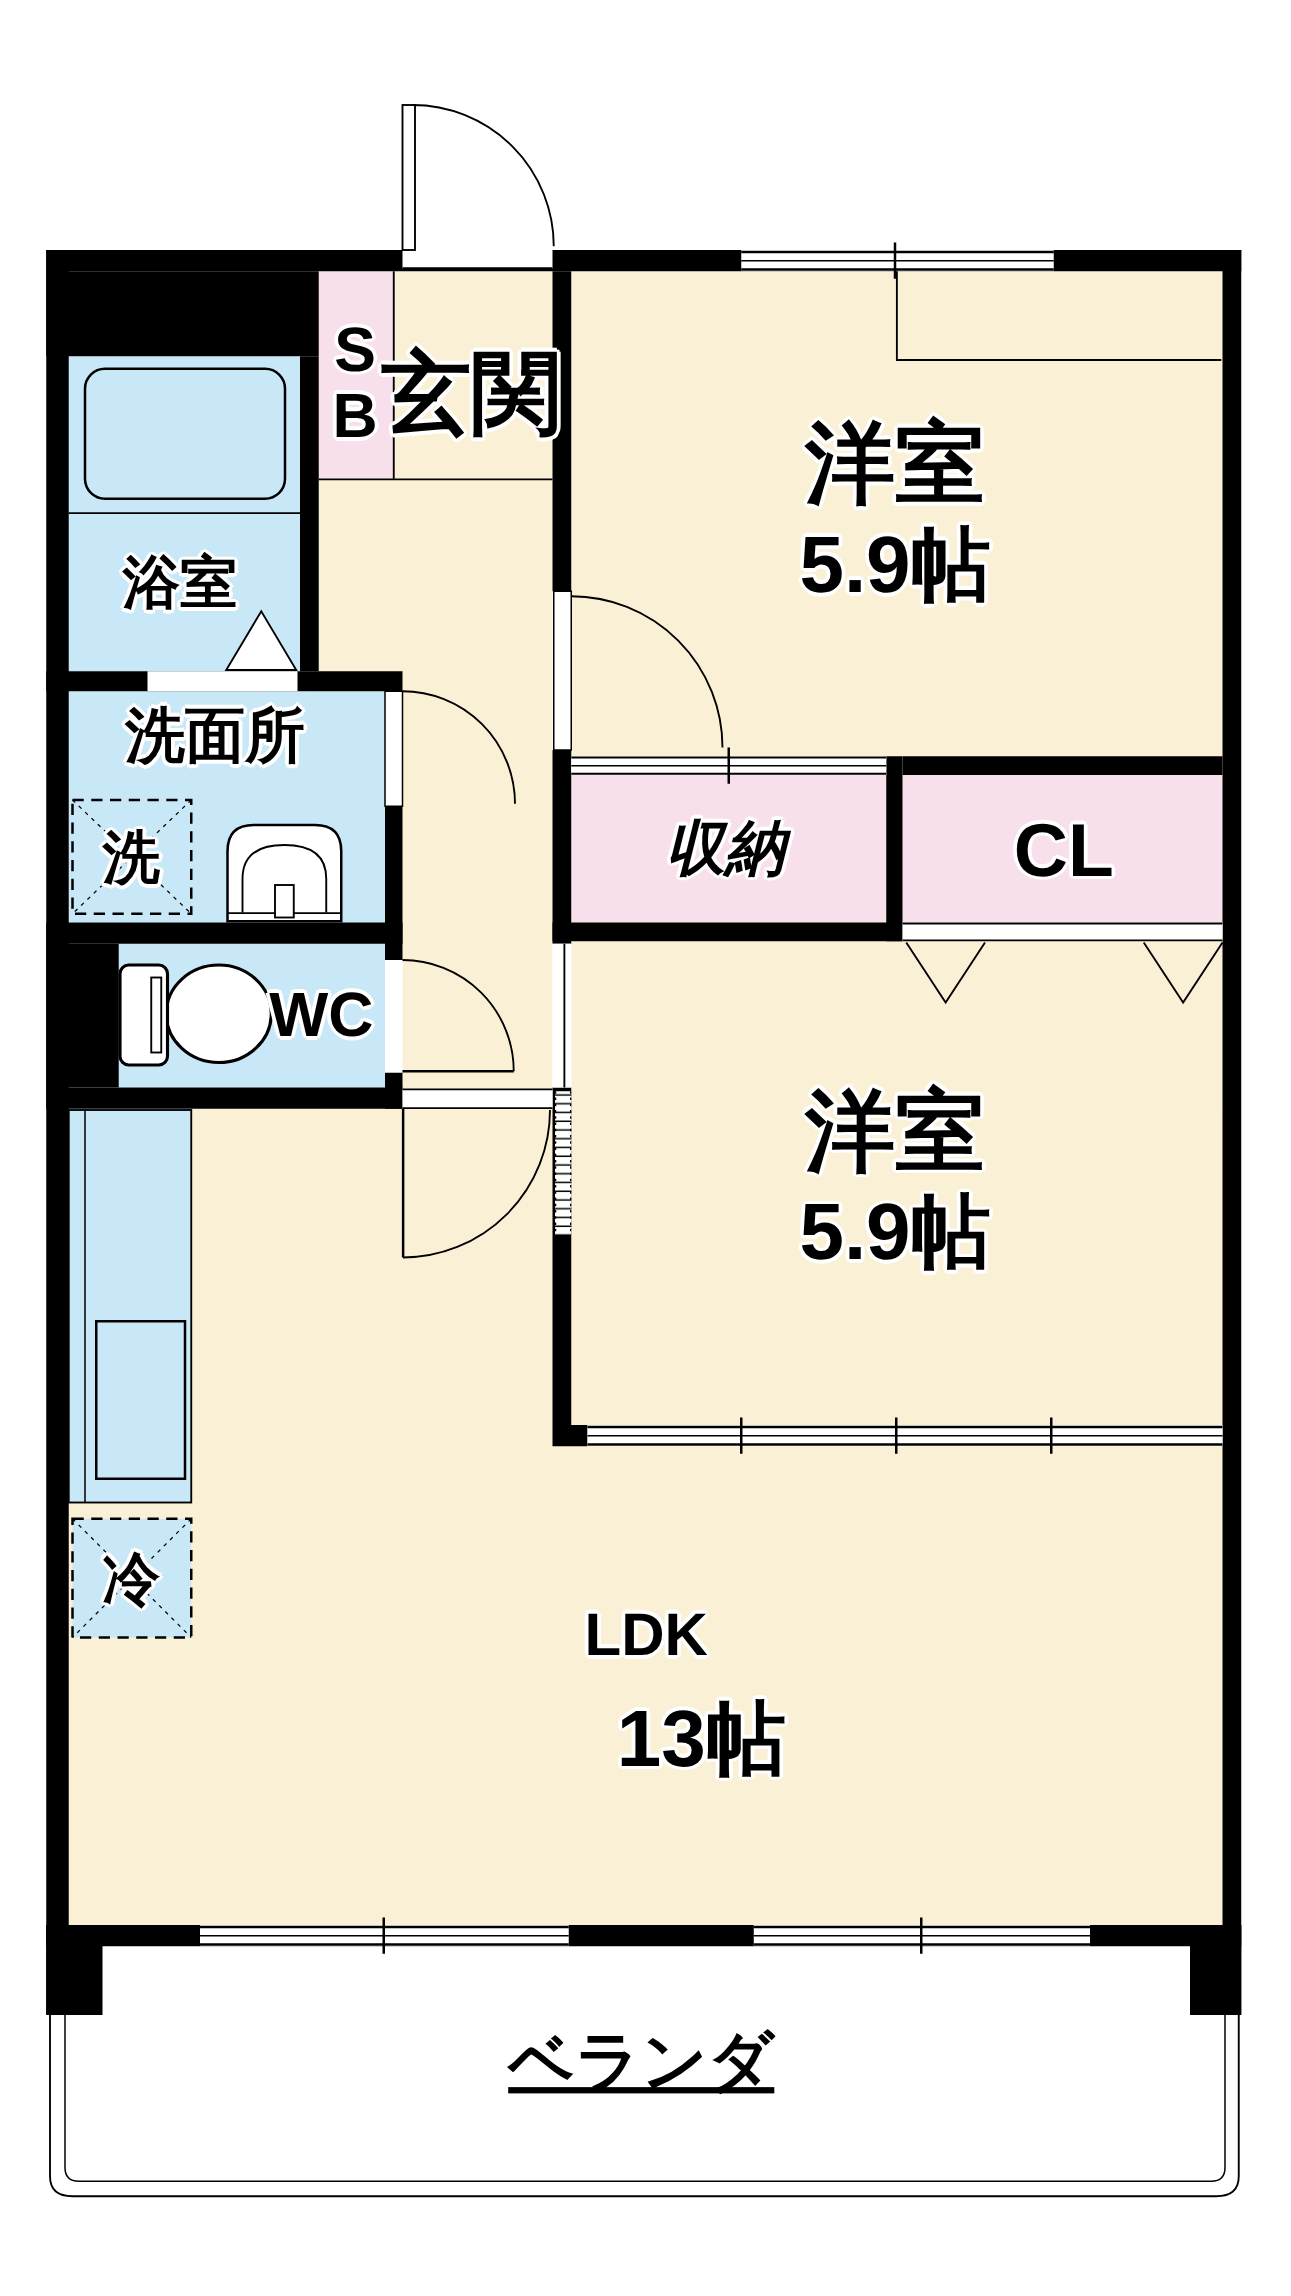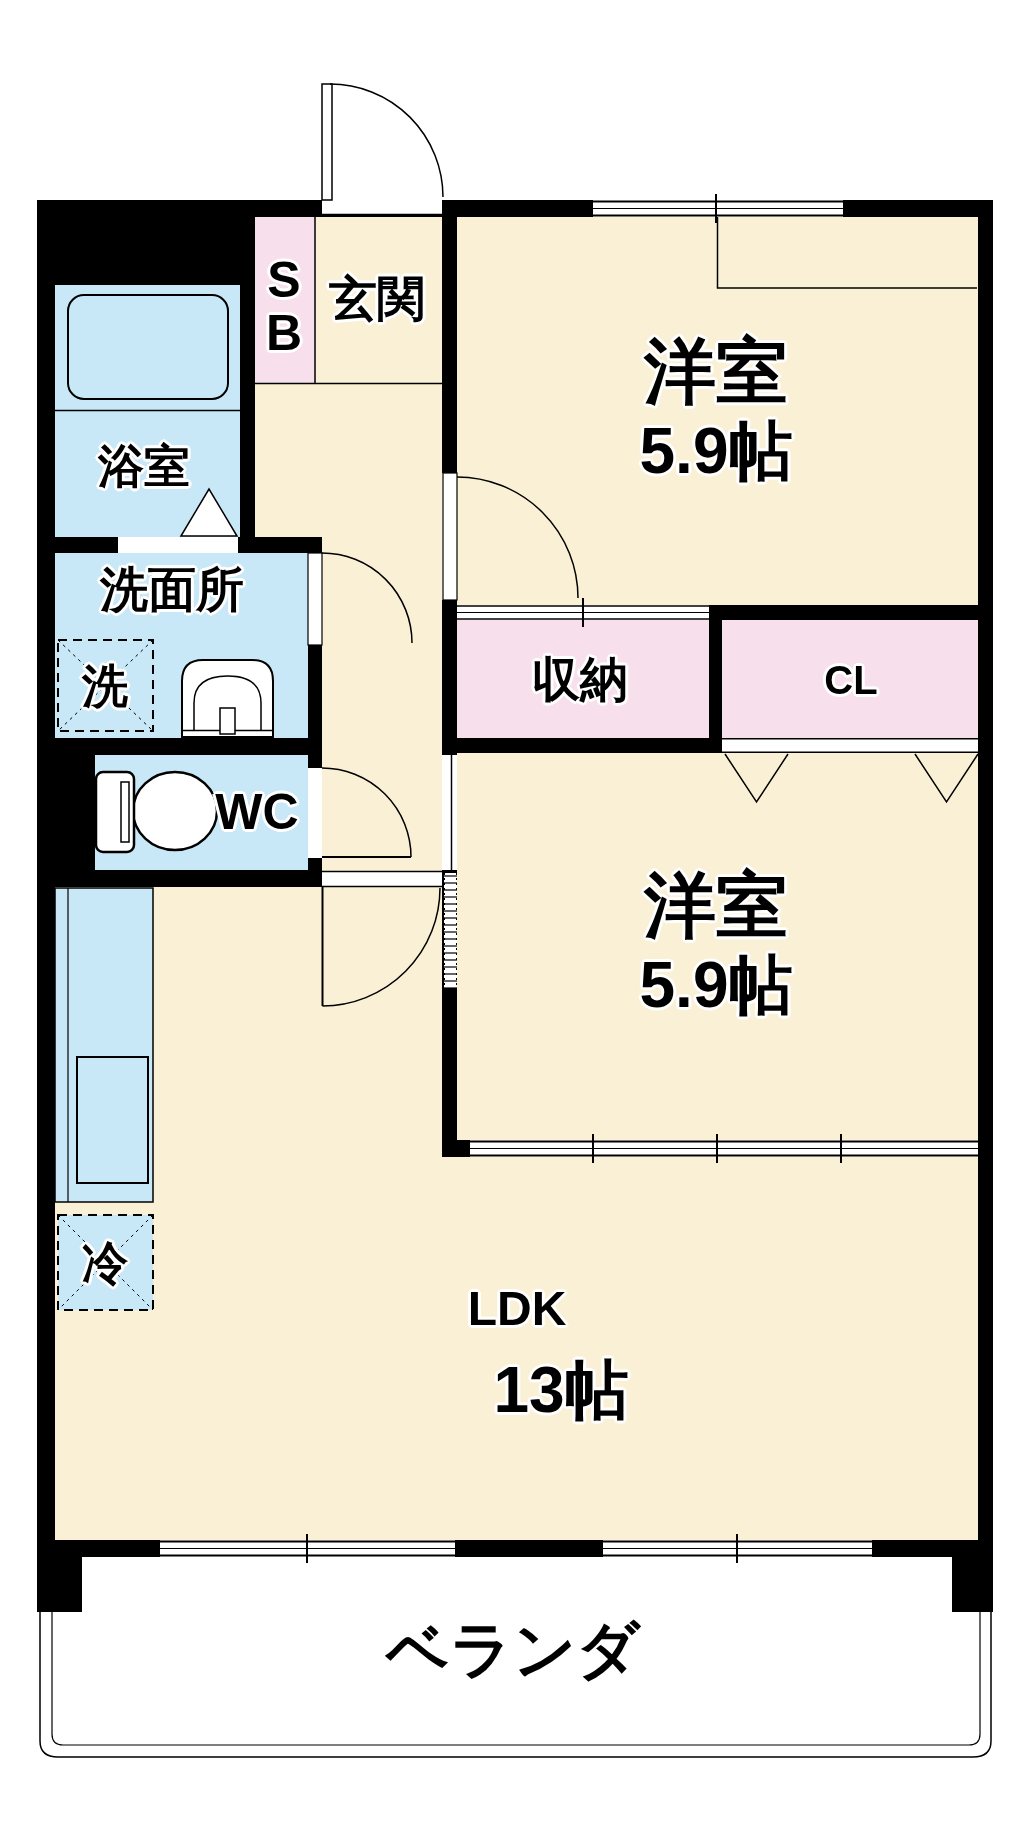--- a/index.html
+++ b/index.html
@@ -198,33 +198,33 @@
       <line x1="603" y1="1555.5" x2="872" y2="1555.5" stroke="#000" stroke-width="2"></line>
       <line x1="737" y1="1534" x2="737" y2="1563" stroke="#000" stroke-width="2"></line>
     </g>
 
     <g>
       <path d="M 40 1612 L 40 1741 Q 40 1757 58 1757 L 973 1757 Q 991 1757 991 1741 L 991 1612" fill="none" stroke="#000" stroke-width="1.5"></path>
       <path d="M 52 1612 L 52 1734 Q 52 1745 63 1745 L 969 1745 Q 980 1745 980 1734 L 980 1612" fill="none" stroke="#000" stroke-width="1.2"></path>
     </g>
   </svg>
 
-  <div class="lbl" style="left:377px;top:299px;font-size:48px;">玄関</div>
+  <div class="lbl" style="left:377px;top:316px;font-size:72px;">玄関</div>
   <div class="lbl" style="left:284px;top:306px;font-size:50px;">
     <span>S</span>
     <span>B</span>
   </div>
   <div class="lbl" style="left:144px;top:466px;font-size:46px;">浴室</div>
   <div class="lbl" style="left:172px;top:590px;font-size:48px;">洗面所</div>
   <div class="lbl" style="left:105px;top:686px;font-size:46px;">洗</div>
   <div class="lbl" style="left:257px;top:812px;font-size:50px;">WC</div>
-  <div class="lbl" style="left:580px;top:680px;font-size:48px;">収納</div>
-  <div class="lbl" style="left:851px;top:680px;font-size:40px;">CL</div>
+  <div class="lbl" style="left:580px;top:680px;font-size:48px;font-style:italic;">収納</div>
+  <div class="lbl" style="left:851px;top:680px;font-size:60px;">CL</div>
   <div class="lbl" style="left:716px;top:372px;font-size:72px;">洋室</div>
   <div class="lbl" style="left:716px;top:452px;font-size:64px;">5.9帖</div>
   <div class="lbl" style="left:716px;top:906px;font-size:72px;">洋室</div>
   <div class="lbl" style="left:716px;top:986px;font-size:64px;">5.9帖</div>
   <div class="lbl" style="left:517px;top:1309px;font-size:48px;">LDK</div>
   <div class="lbl" style="left:517px;top:1391px;font-size:64px;margin-left:44px;">13帖</div>
   <div class="lbl" style="left:105px;top:1263px;font-size:46px;">冷</div>
-  <div class="lbl" style="left:513px;top:1650px;font-size:62px;text-shadow:none;font-weight:bold;">ベランダ</div>
+  <div class="lbl" style="left:513px;top:1650px;font-size:52px;text-shadow:none;font-weight:bold;text-decoration:underline;">ベランダ</div>
 
 </div>
 
 </body></html>

